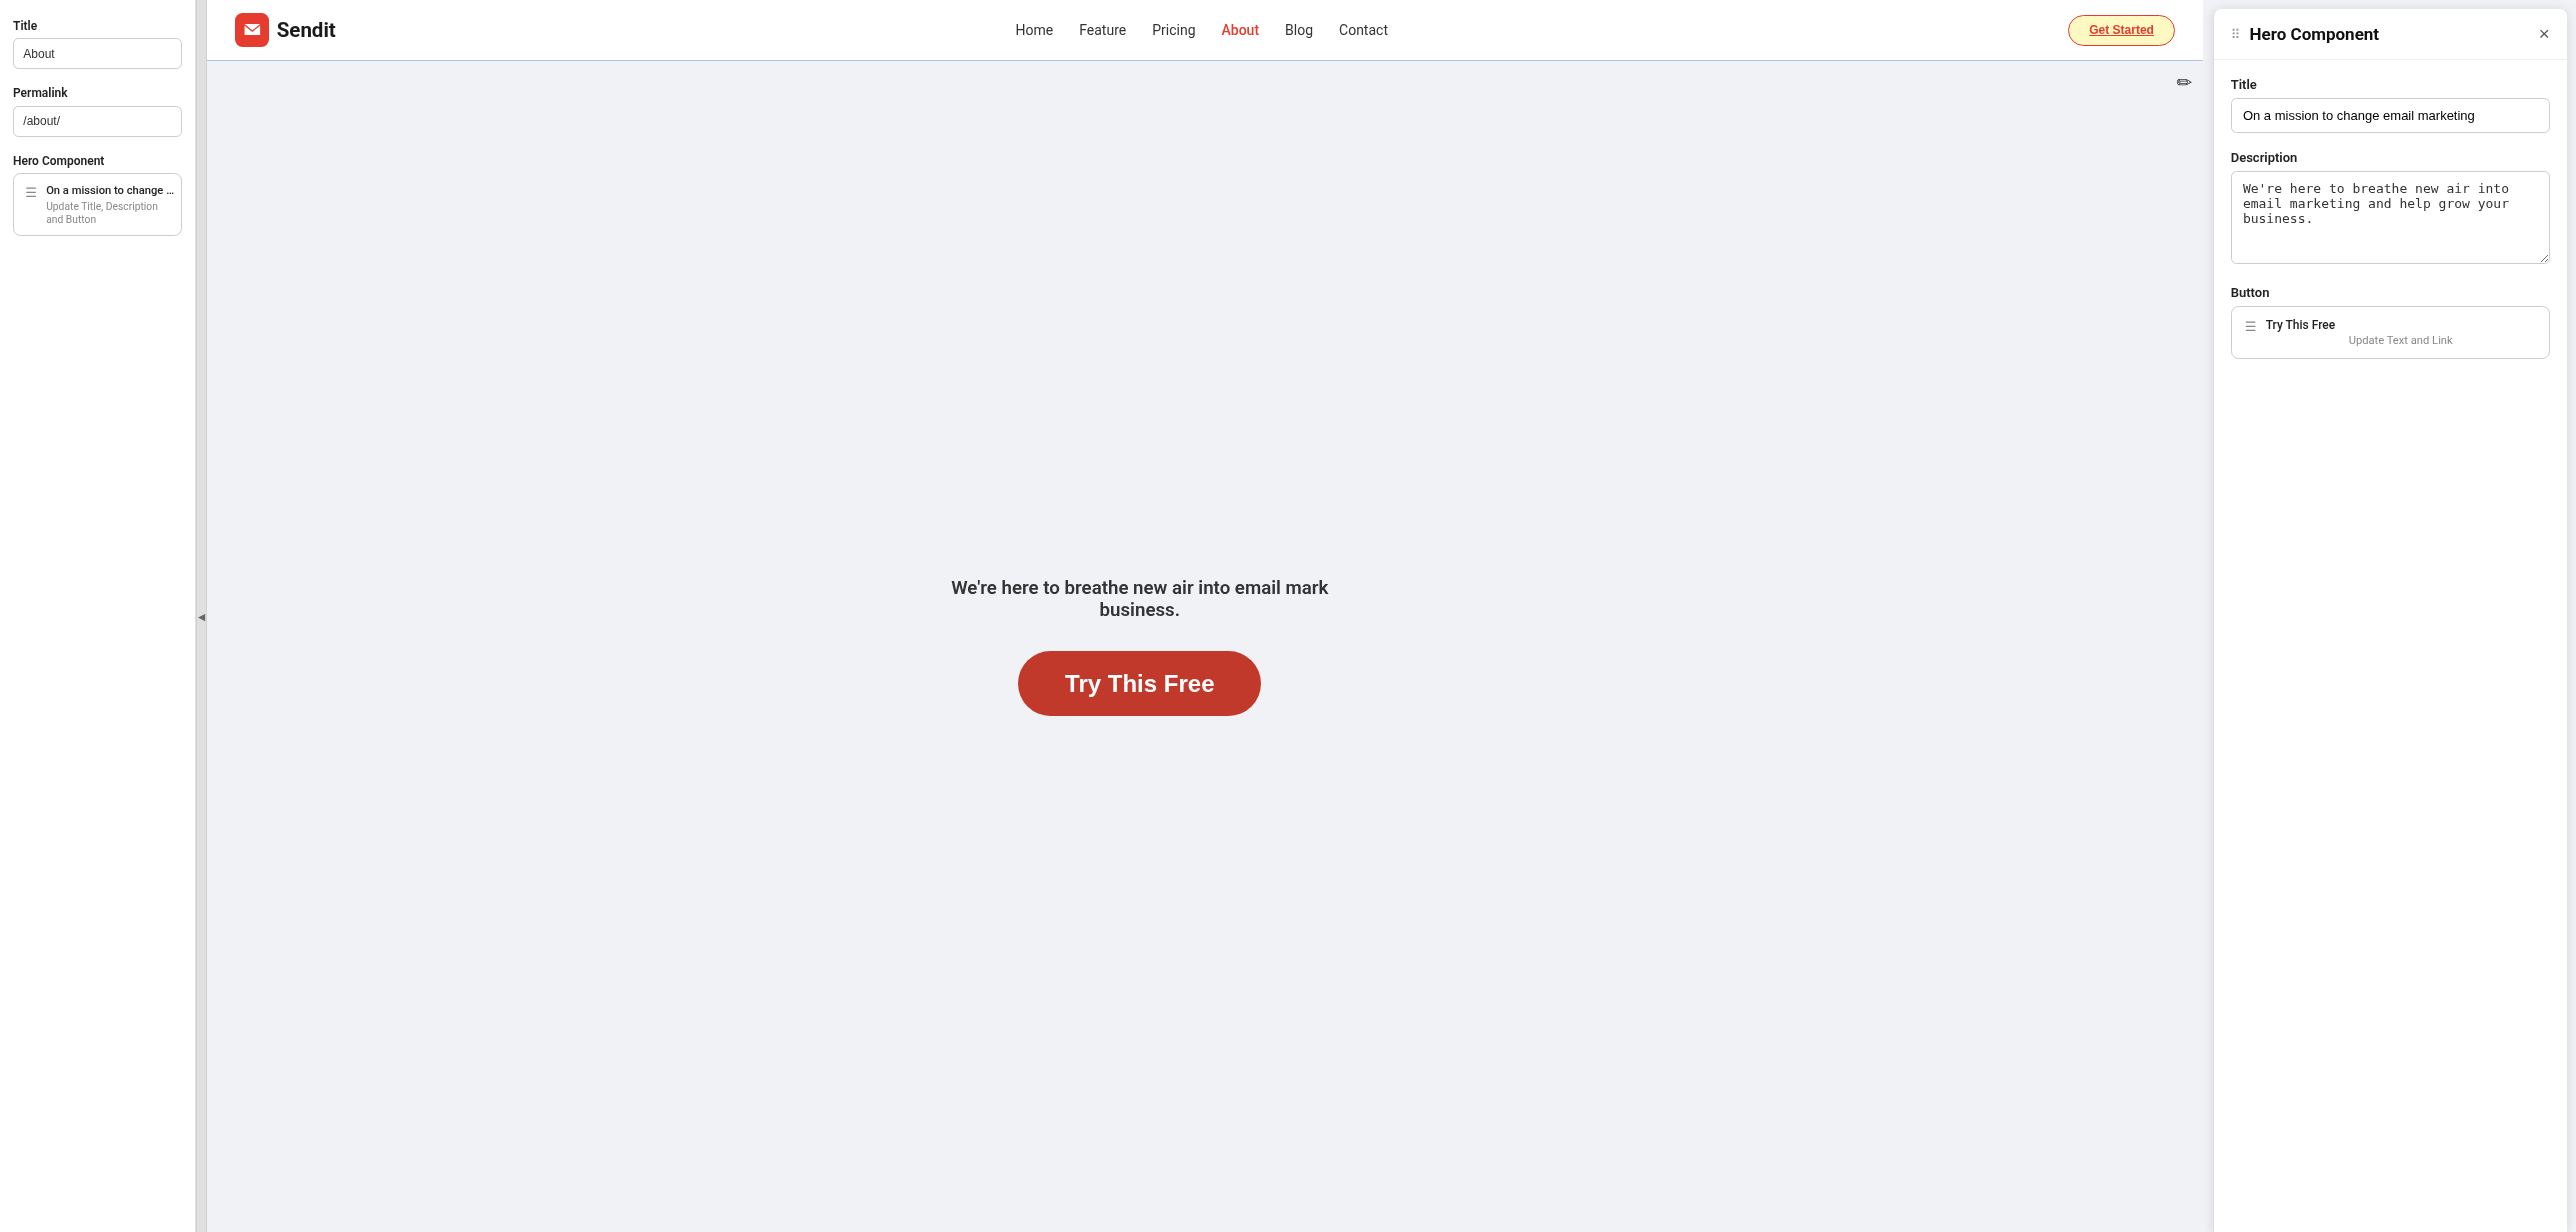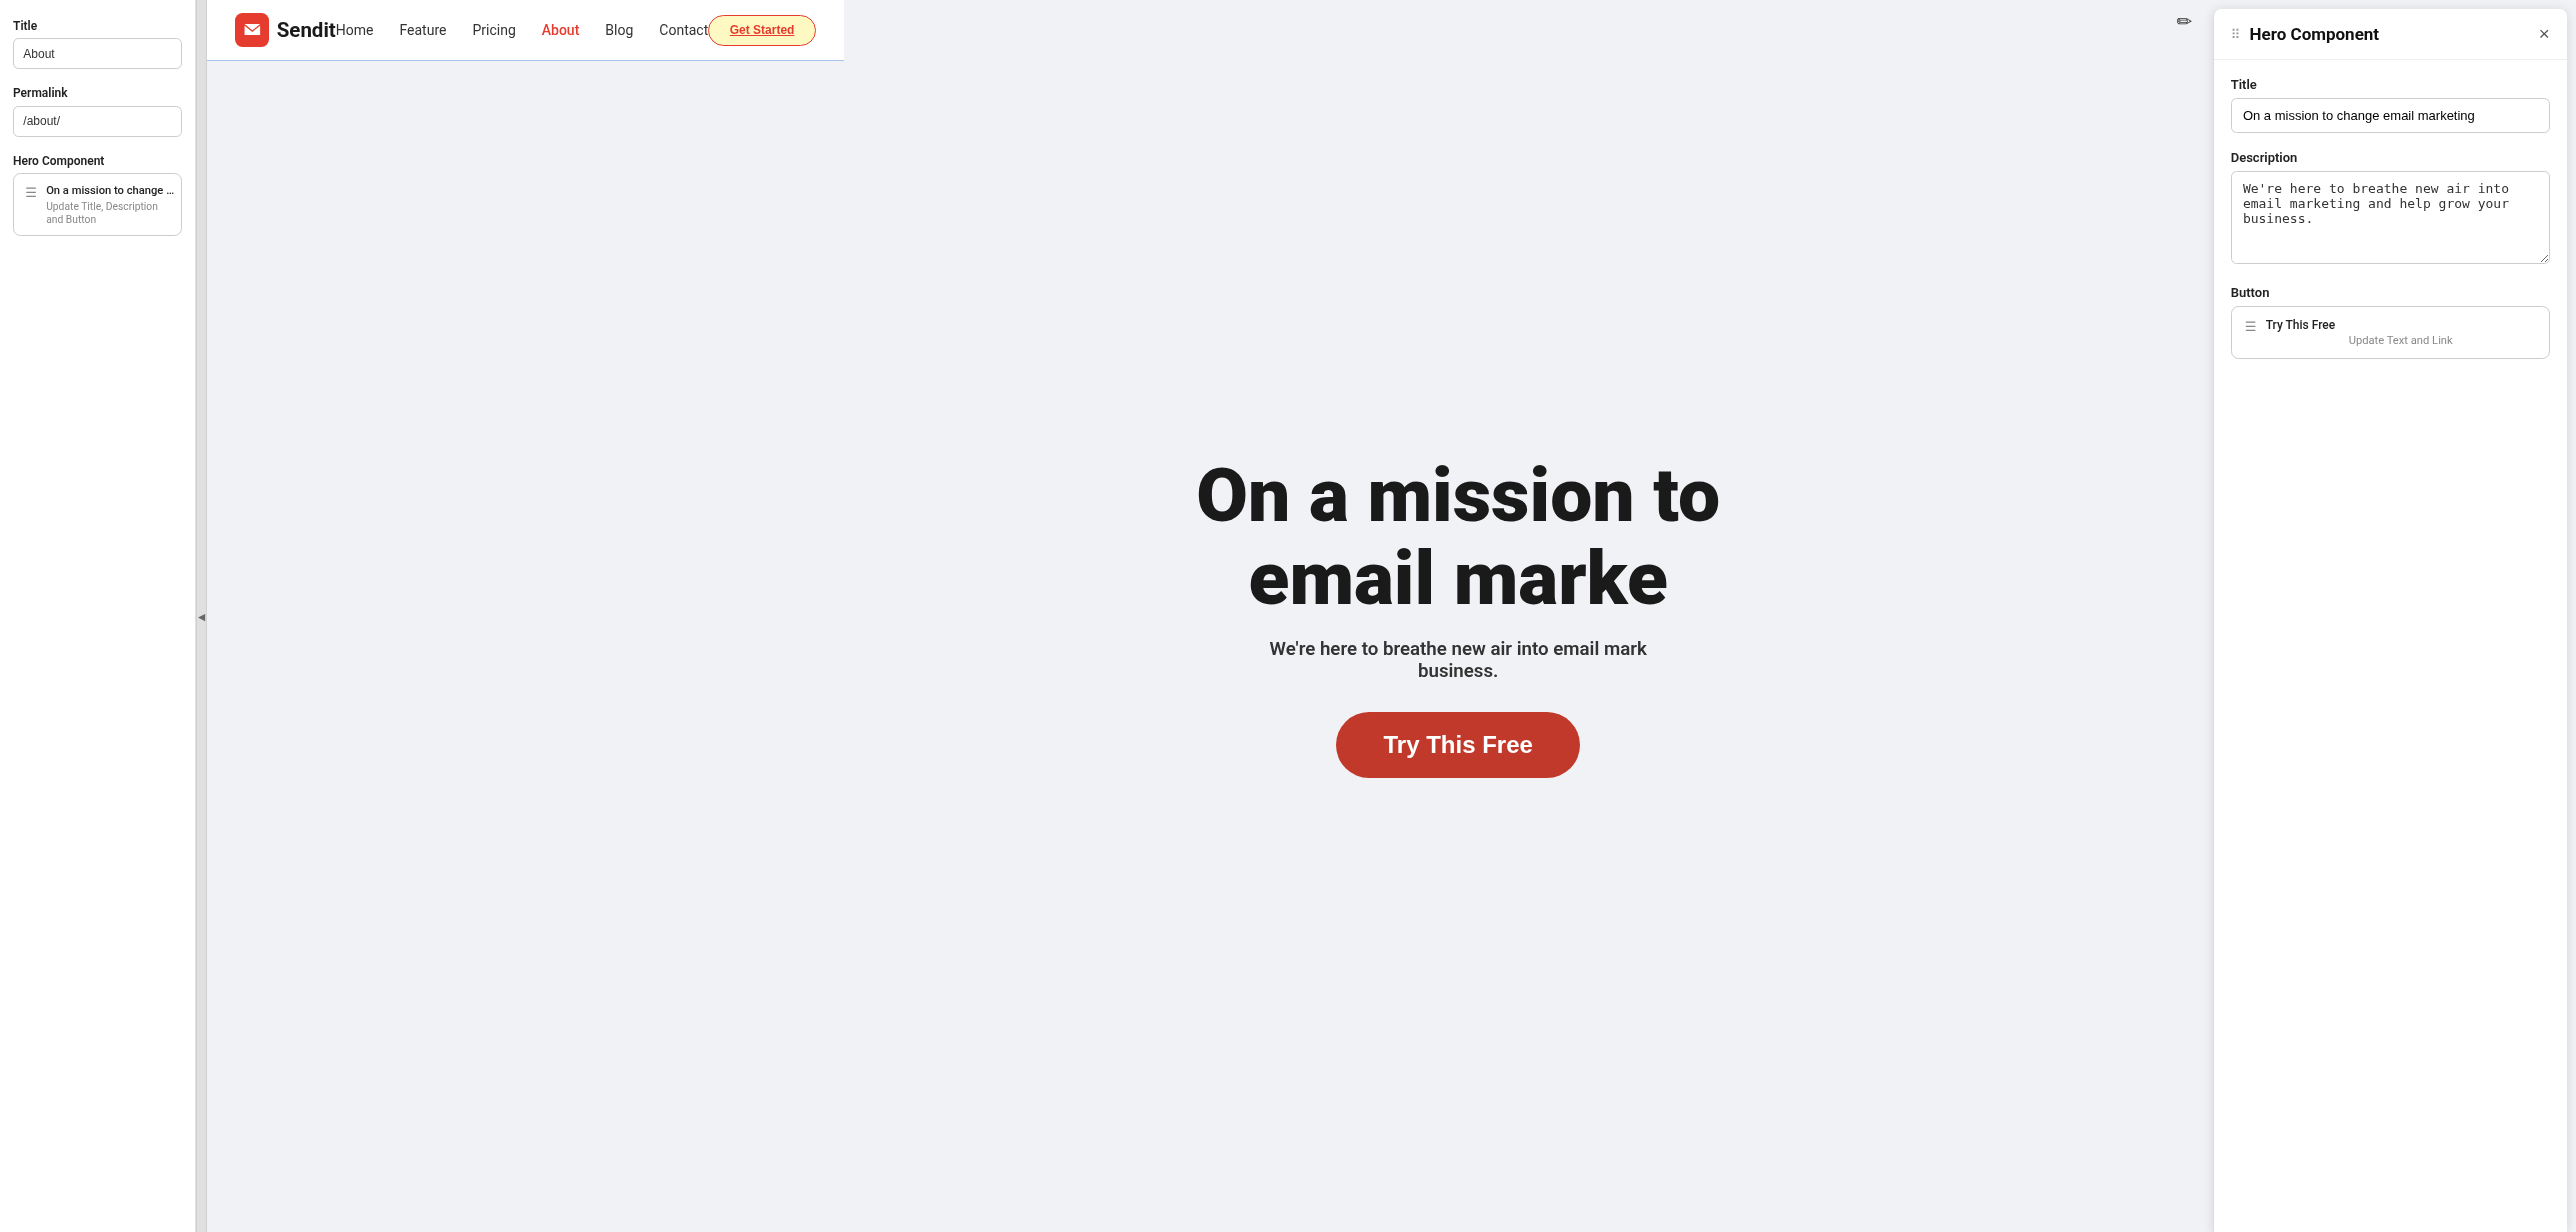--- a/index.html
+++ b/index.html
@@ -83,21 +83,21 @@
     }
     .collapse-arrow {
       color: #666;
       font-size: 9.3px;
     }
 
     
     .main-area {
       flex: 1;
       display: flex;
-      flex-direction: row;
+      flex-direction: column;
       overflow: hidden;
       position: relative;
     }
 
     
     .preview-navbar {
       background: #fff;
       border-bottom: 1.9px solid #a8c4e8;
       padding: 0 28px;
       height: 61px;
@@ -372,24 +372,20 @@
       <a class="nav-link">Pricing</a>
       <a class="nav-link active">About</a>
       <a class="nav-link">Blog</a>
       <a class="nav-link">Contact</a>
     </nav>
     <button class="nav-cta">Get Started</button>
   </div>
 
   <div class="preview-hero">
     <span class="edit-icon-top-right">✏</span>
-    <div class="hero-big-title">
-      <span>On a mission to</span><br>
-      <span>email marke</span>
-    </div>
     <div class="hero-description">
       <span>We're here to breathe new air into email mark</span><br>
       <span>business.</span>
     </div>
     <button class="hero-cta-btn">Try This Free</button>
   </div>
 </div>
 
 <div class="right-panel">
   <div class="right-panel-header">

